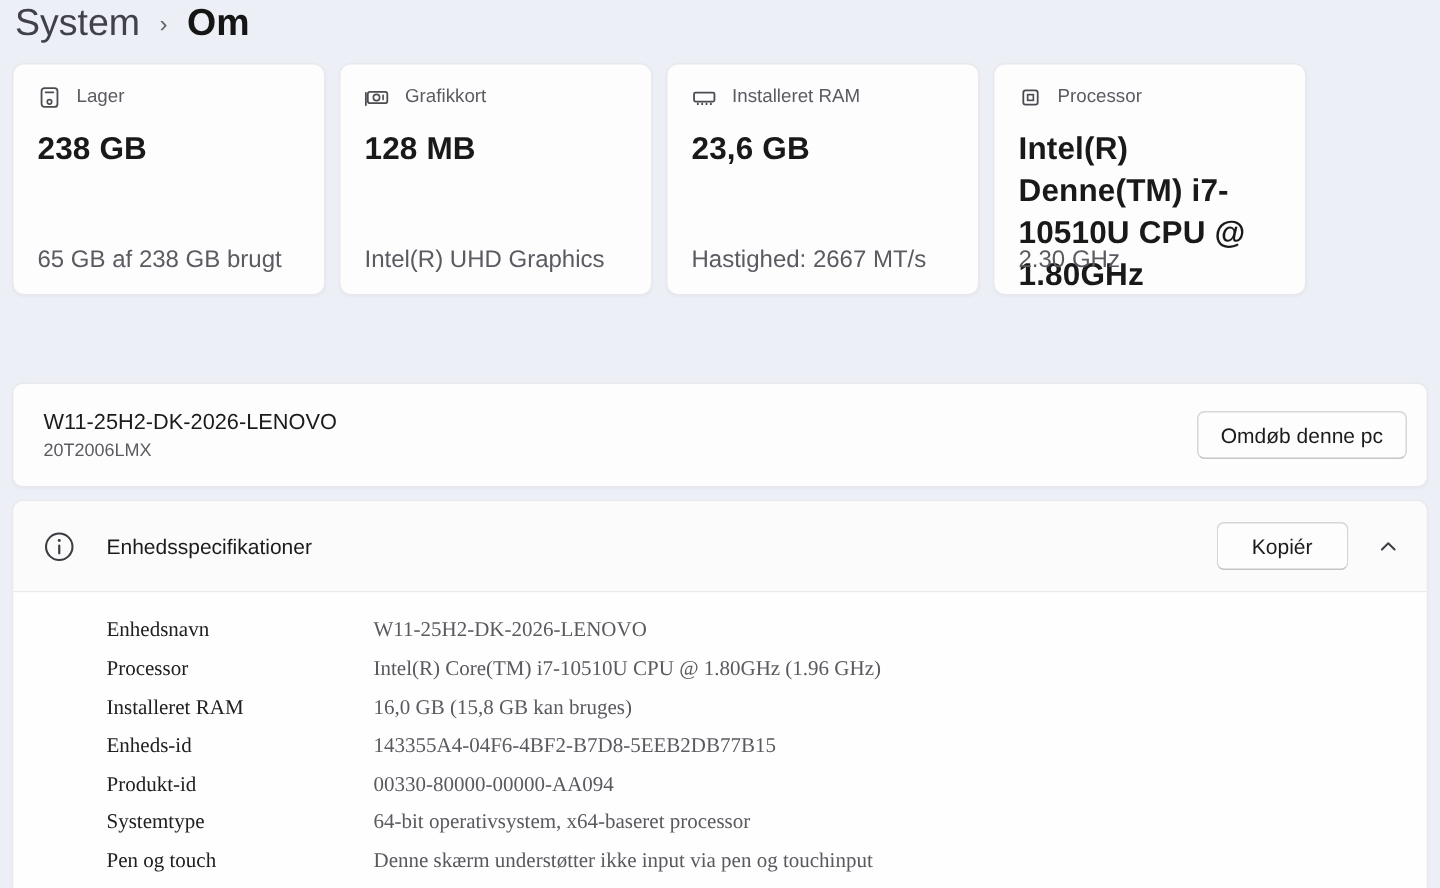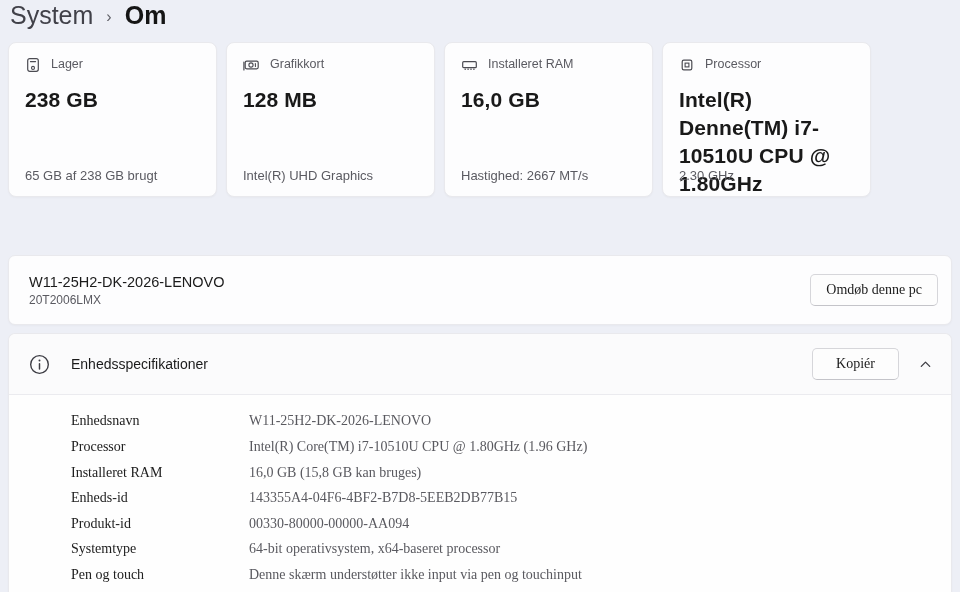--- a/index.html
+++ b/index.html
@@ -25,34 +25,34 @@
     background:#fdfdfe; border:1px solid #e9e9ed; border-radius:8px;
     padding:14px 16px; position:relative;
     box-shadow:0 1px 2px rgba(0,0,0,0.03);
   }
   .card-head { display:flex; align-items:flex-start; gap:10px; font-size:12.5px; color:#5a5a61; }
   .card-head svg { display:block; }
   .card-value {
     margin-top:13px; font-size:21px; font-weight:700; color:#191919;
     line-height:1.33; letter-spacing:0.1px; padding-right:2px;
   }
-  .card-caption { position:absolute; left:16px; bottom:13px; font-size:13px; color:#5a5a61; }
+  .card-caption { position:absolute; left:16px; bottom:13px; font-size:16px; color:#5a5a61; }
 
   
   .pc-card {
     margin-top:58px; width:944px; height:70px; box-sizing:border-box;
     background:#fdfdfe; border:1px solid #e9e9ed; border-radius:7px;
     display:flex; align-items:center; padding:0 13px 0 20px;
     box-shadow:0 1px 2px rgba(0,0,0,0.03);
   }
   .pc-name  { font-size:14.5px; color:#1b1b1b; }
   .pc-model { font-size:12px; color:#5a5a61; margin-top:3px; }
 
   .btn {
-    margin-left:auto; font-family:Liberation Serif, serif; font-size:14px; color:#1b1b1b;
+    margin-left:auto; font-family:Liberation Sans, sans-serif; font-size:14px; color:#1b1b1b;
     background:#fdfdfd; border:1px solid #d6d6da; border-bottom-color:#c4c4c9;
     border-radius:5px; padding:7px 15px; cursor:pointer; white-space:nowrap;
   }
 
   
   .expander {
     margin-top:8px; width:944px; box-sizing:border-box;
     background:#fdfdfe; border:1px solid #e9e9ed; border-bottom:none;
     border-radius:7px 7px 0 0;
     box-shadow:0 1px 2px rgba(0,0,0,0.03);
@@ -120,21 +120,21 @@
             <svg width="17" height="16" viewBox="0 0 17 16" fill="none">
               <rect x="1.7" y="4.7" width="13.6" height="6" rx="1" stroke="#4b4b52" stroke-width="1.2"></rect>
               <line x1="4.2" y1="11.5" x2="4.2" y2="13" stroke="#4b4b52" stroke-width="1.2"></line>
               <line x1="7.1" y1="11.5" x2="7.1" y2="13" stroke="#4b4b52" stroke-width="1.2"></line>
               <line x1="10" y1="11.5" x2="10" y2="13" stroke="#4b4b52" stroke-width="1.2"></line>
               <line x1="12.9" y1="11.5" x2="12.9" y2="13" stroke="#4b4b52" stroke-width="1.2"></line>
             </svg>
           </span>
           <span class="card-label">Installeret RAM</span>
         </div>
-        <div class="card-value">16,0 GB</div>
+        <div class="card-value">23,6 GB</div>
         <div class="card-caption">Hastighed: 2667 MT/s</div>
       </div>
       <div class="card">
         <div class="card-head">
           <span class="card-icon">
             <svg width="16" height="16" viewBox="0 0 16 16" fill="none">
               <rect x="3.2" y="3.2" width="9.6" height="9.6" rx="1.6" stroke="#4b4b52" stroke-width="1.2"></rect>
               <rect x="6.1" y="6.1" width="3.8" height="3.8" stroke="#4b4b52" stroke-width="1.1"></rect>
             </svg>
           </span>

